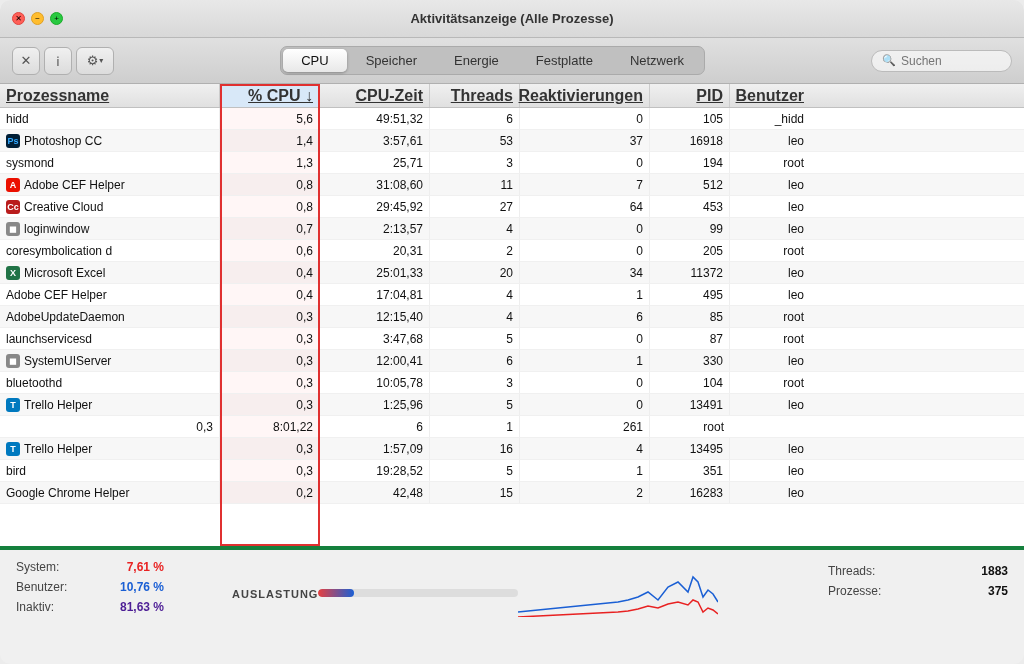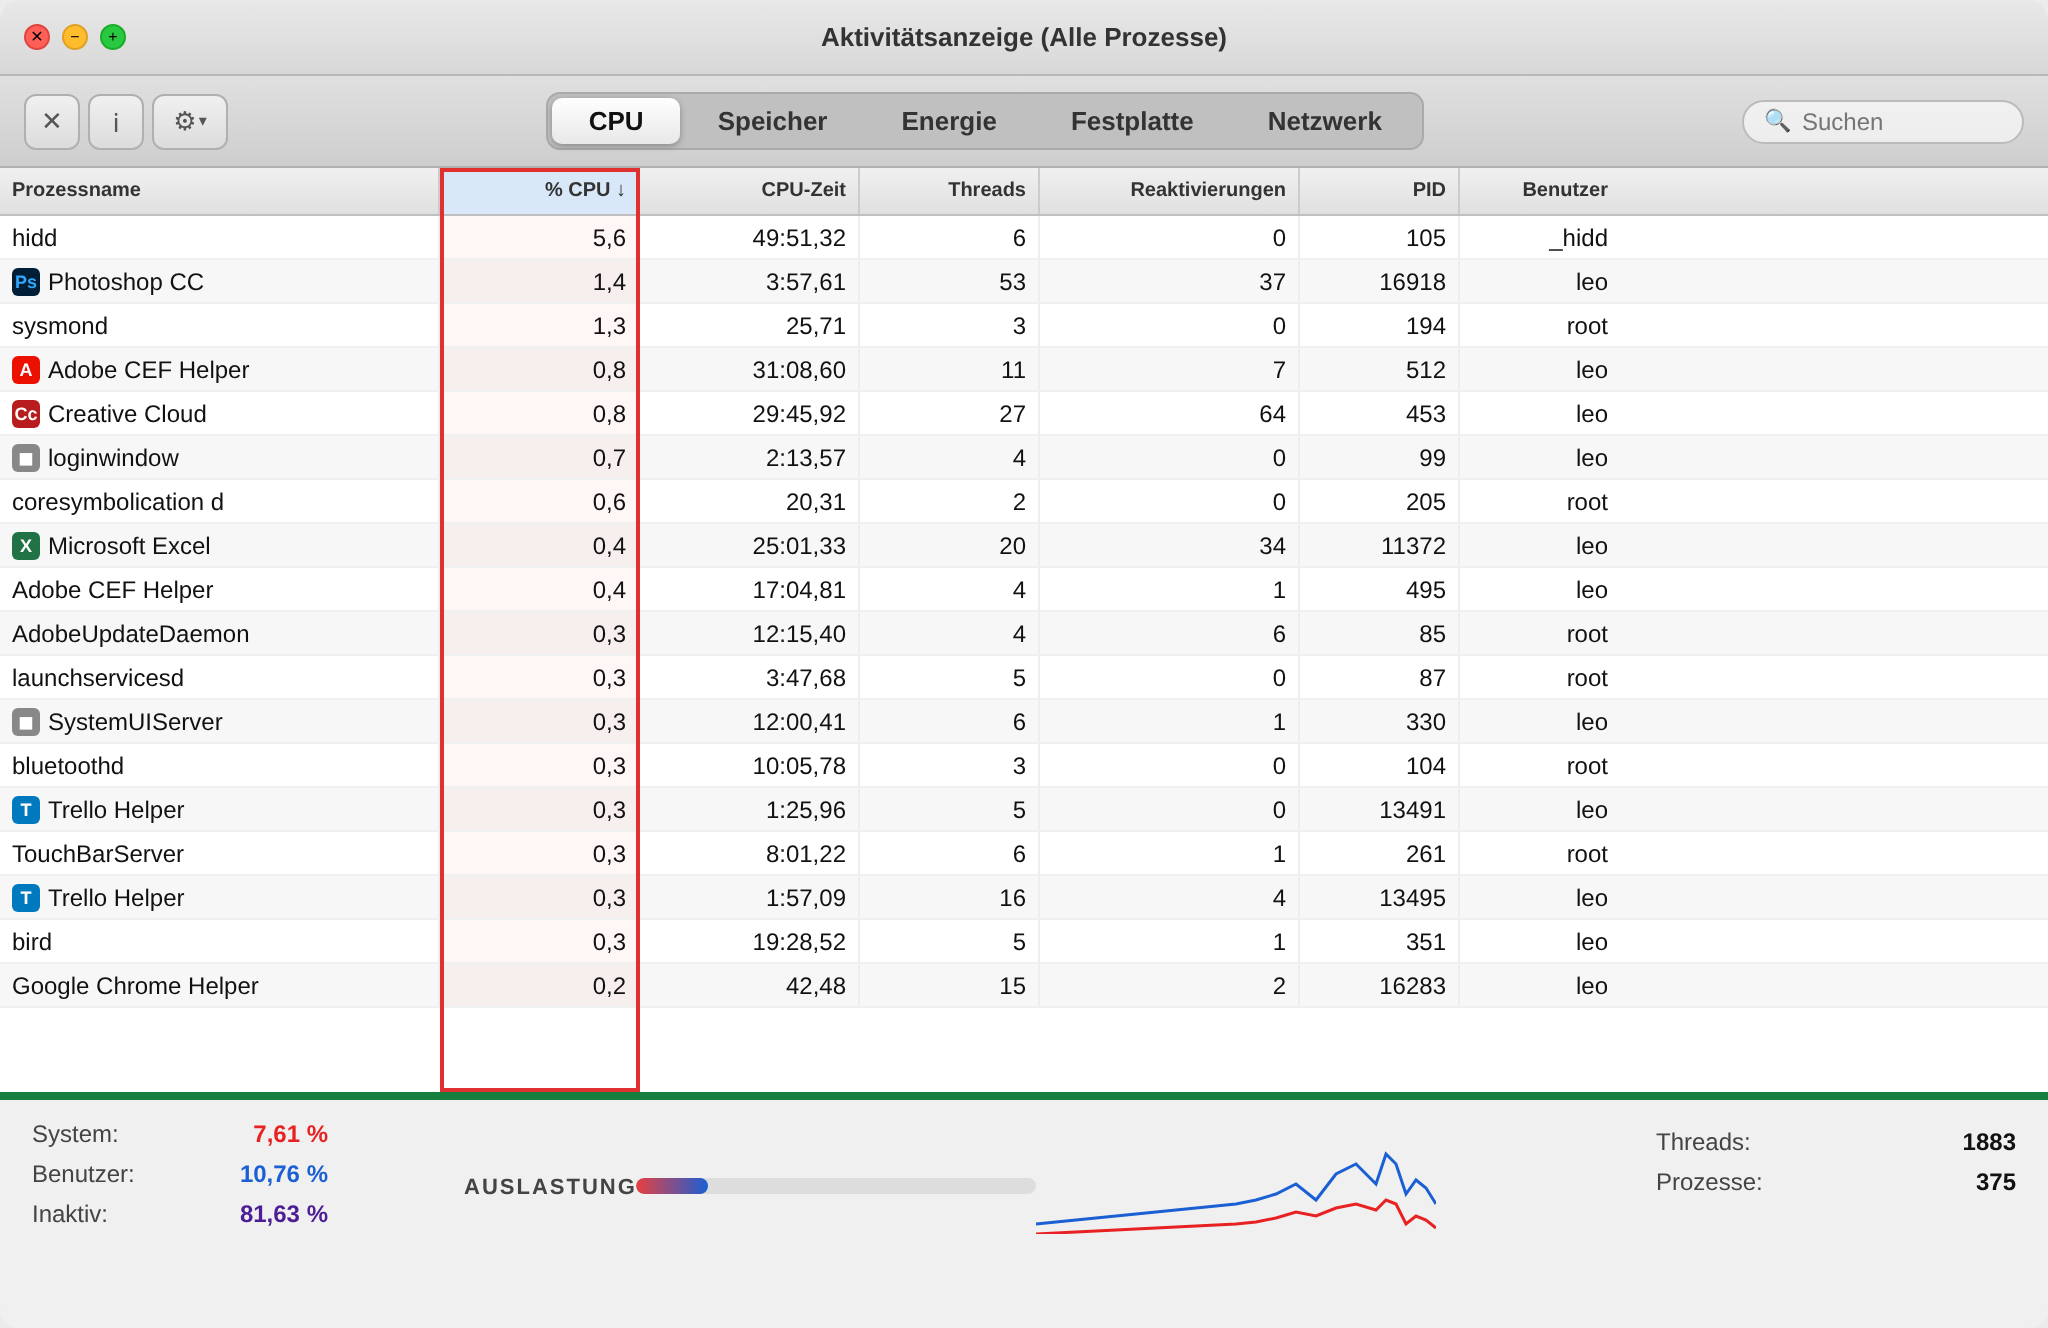--- a/index.html
+++ b/index.html
@@ -87,21 +87,21 @@
       background: #c0c0c0;
       border-radius: 7px;
       padding: 2px;
       gap: 1px;
       border: 1px solid #aaa;
     }
     .tab {
       padding: 4px 18px;
       border-radius: 5px;
       font-size: 13px;
-      font-weight: 700;
+      font-weight: 400;
       cursor: pointer;
       color: #333;
       background: transparent;
     }
     .tab.active {
       background: linear-gradient(to bottom, #ffffff, #e8e8e8);
       box-shadow: 0 1px 3px rgba(0,0,0,0.3);
       color: #111;
     }
     .search-box {
@@ -128,29 +128,30 @@
     .col-headers {
       display: grid;
       grid-template-columns: 220px 100px 110px 90px 130px 80px 80px;
       background: linear-gradient(to bottom, #f0f0f0, #e0e0e0);
       border-bottom: 1px solid #c0c0c0;
       height: 24px;
       align-items: center;
     }
     .col-header {
       padding: 0 6px;
-      font-size: 10px;
+      font-size: 16px;
       font-weight: 600;
       color: #333;
       cursor: pointer;
       display: flex;
       align-items: center;
       gap: 3px;
       border-right: 1px solid #ccc;
       height: 100%;
+      text-decoration: underline;
     }
     .col-header:last-child { border-right: none; }
     .col-header.num { justify-content: flex-end; }
     .col-header.active { background: #d8e8f8; }
 
     
     .table-container {
       overflow-y: auto;
       height: calc(664px - 38px - 46px - 24px - 118px);
       background: #fff;
@@ -505,23 +506,20 @@
           <span>Trello Helper</span>
         </div>
         <div class="cell num">0,3</div>
         <div class="cell num">1:25,96</div>
         <div class="cell num">5</div>
         <div class="cell num">0</div>
         <div class="cell num">13491</div>
         <div class="cell num">leo</div>
       </div>
       <div class="process-row">
-        <div class="cell">
-          <span>TouchBarServer</span>
-        </div>
         <div class="cell num">0,3</div>
         <div class="cell num">8:01,22</div>
         <div class="cell num">6</div>
         <div class="cell num">1</div>
         <div class="cell num">261</div>
         <div class="cell num">root</div>
       </div>
       <div class="process-row">
         <div class="cell">
           <span class="app-icon" style="background: rgb(0, 121, 191); color: rgb(255, 255, 255);">T</span>

